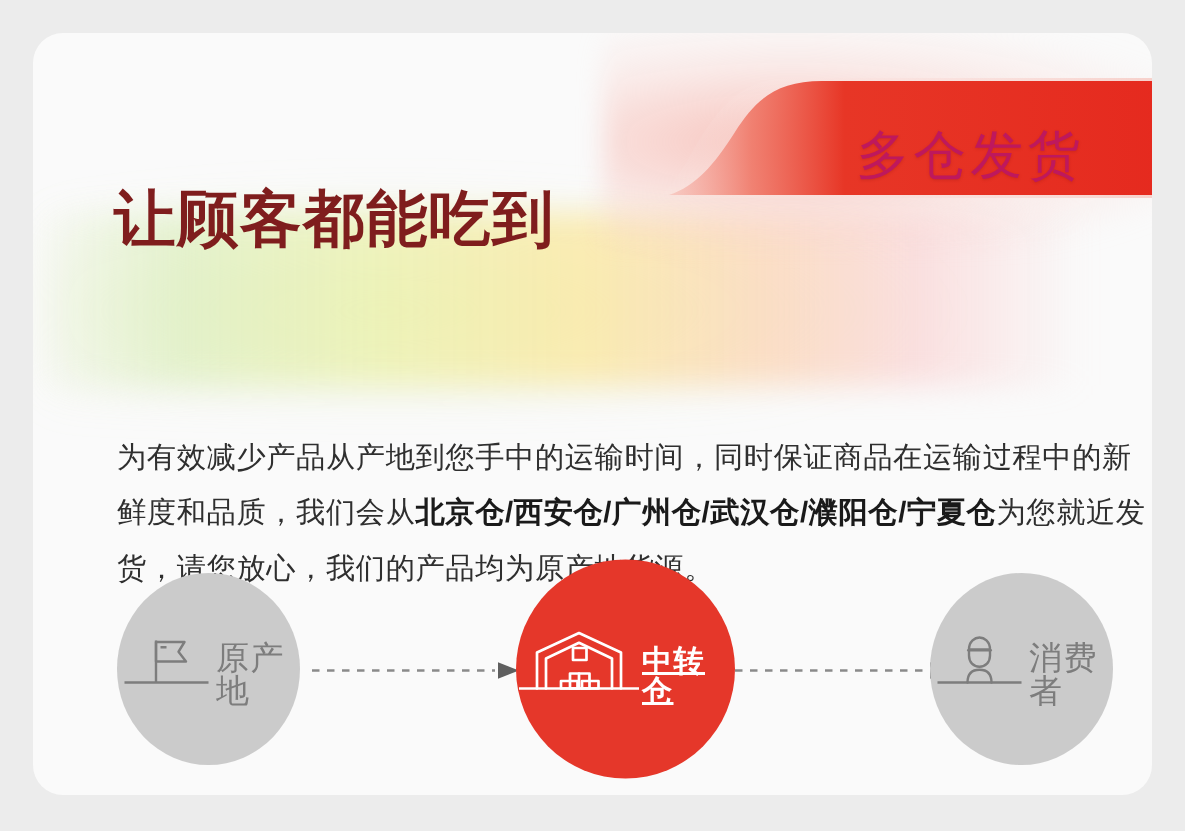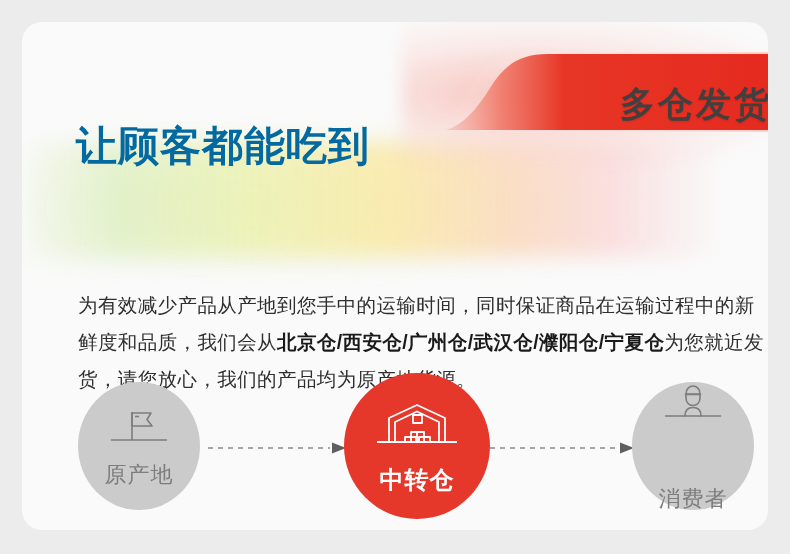--- a/index.html
+++ b/index.html
@@ -82,38 +82,38 @@
     width: 372px;
     height: 92px;
     pointer-events: none;
   }
   .banner-svg { display: block; }
   .banner-text {
     position: absolute;
     left: 102px;
     top: 40px;
     width: 250px;
-    text-align: right;
-    color: #404040;
+    text-align: center;
+    color: #be185d;
     font-size: 35px;
-    font-weight: bold;
+    font-weight: normal;
     letter-spacing: 3px;
     line-height: 1;
     text-shadow: 0 1px 2px rgba(140,20,10,0.25);
   }
 
   
   .headline {
     position: absolute;
     left: 54px;
     top: 98px;
     width: 480px;
   }
   .headline div {
-    color: #0369a1;
+    color: #7f1d1d;
     font-size: 41px;
     font-weight: bold;
     line-height: 52px;
     letter-spacing: 1px;
     white-space: nowrap;
   }
 
   
   .body-copy {
     position: absolute;
@@ -139,42 +139,42 @@
     width: 690px;
     height: 128px;
   }
   .node {
     position: absolute;
     top: 0;
     width: 122px;
     height: 128px;
     border-radius: 50%;
     display: flex;
-    flex-direction: column;
+    flex-direction: row;
     align-items: center;
     justify-content: center;
   }
   .node.gray { background: #cbcbcb; }
   .node.red  { background: #e5372a; }
   .node.n1 { left: 6px; }
   .node.n2 { left: 272px; width: 146px; height: 146px; top: -9px; }
-  .node.n3 { left: 560px; justify-content: space-between; }
+  .node.n3 { left: 548px; justify-content: space-between; }
 
   .node-icon {
     display: block;
     margin-bottom: 2px;
   }
   .node-label {
     font-size: 22px;
     line-height: 1;
     letter-spacing: 1px;
     margin-top: 8px;
   }
   .node.gray .node-label { color: #7d7d7d; }
-  .node.red  .node-label { color: #ffffff; font-weight: bold; font-size: 24px; }
+  .node.red  .node-label { color: #ffffff; font-weight: bold; font-size: 20px; text-decoration: underline; }
   .node.red .node-label { margin-top: 10px; }
 
   
   .arrow {
     position: absolute;
     top: 58px;
     height: 12px;
   }
   .arrow.a1 { left: 136px; width: 142px; }
   .arrow.a2 { left: 418px; width: 148px; }

